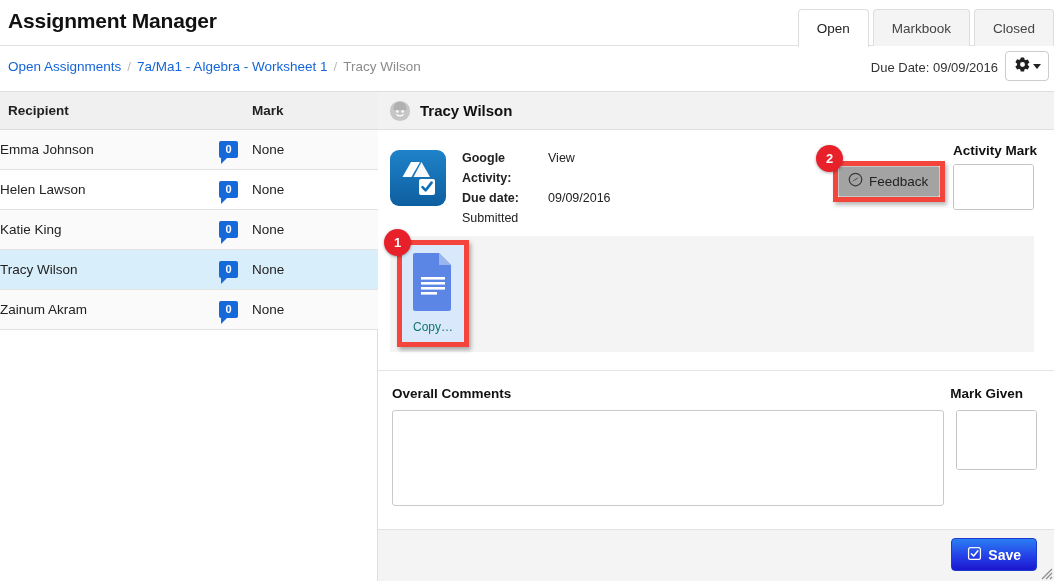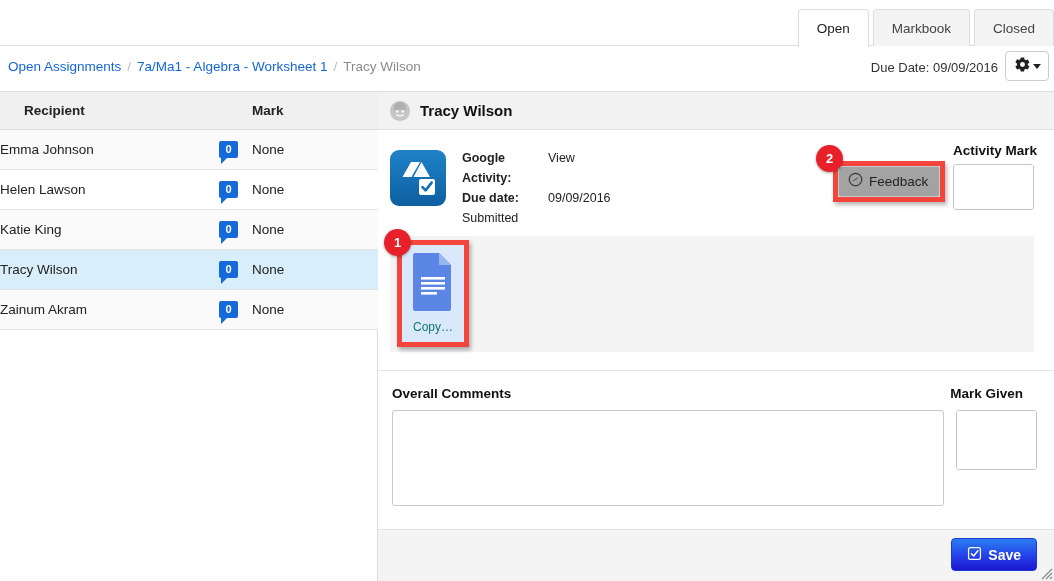--- a/index.html
+++ b/index.html
@@ -86,21 +86,21 @@
 
   
   .left-pane {
     position: absolute; left: 0; top: 92px; width: 378px; height: 489px;
     background: #fff; border-right: 1px solid #ddd;
   }
   table.recipients { width: 378px; border-collapse: collapse; table-layout: fixed; }
   table.recipients thead th {
     background: #f0f0f0;
     font-size: 13.5px; font-weight: bold; color: #222;
-    text-align: left; padding: 10px 24px; height: 37px;
+    text-align: left; padding: 10px 8px; height: 37px;
     border-bottom: 1px solid #ddd;
   }
   table.recipients thead th.c-mark { padding-left: 0; }
   table.recipients td {
     font-size: 13.5px; color: #222;
     padding: 11px 0; height: 40px;
     border-bottom: 1px solid #e3e3e3;
     vertical-align: middle;
   }
   table.recipients tr.odd td { background: #fafafa; }
@@ -234,20 +234,21 @@
     position: absolute; right: 1px; bottom: 1px;
     width: 15px; height: 15px; cursor: nwse-resize;
   }
 </style>
 </head>
 <body>
 
 <div class="app">
 
   <div class="header">
+    <div class="page-title">Assignment Manager</div>
     <div class="tabs">
       <div class="tab active">Open</div>
       <div class="tab">Markbook</div>
       <div class="tab">Closed</div>
     </div>
   </div>
 
   <div class="crumbbar">
     <div class="breadcrumb">
       <span class="crumb-link">Open Assignments</span>

